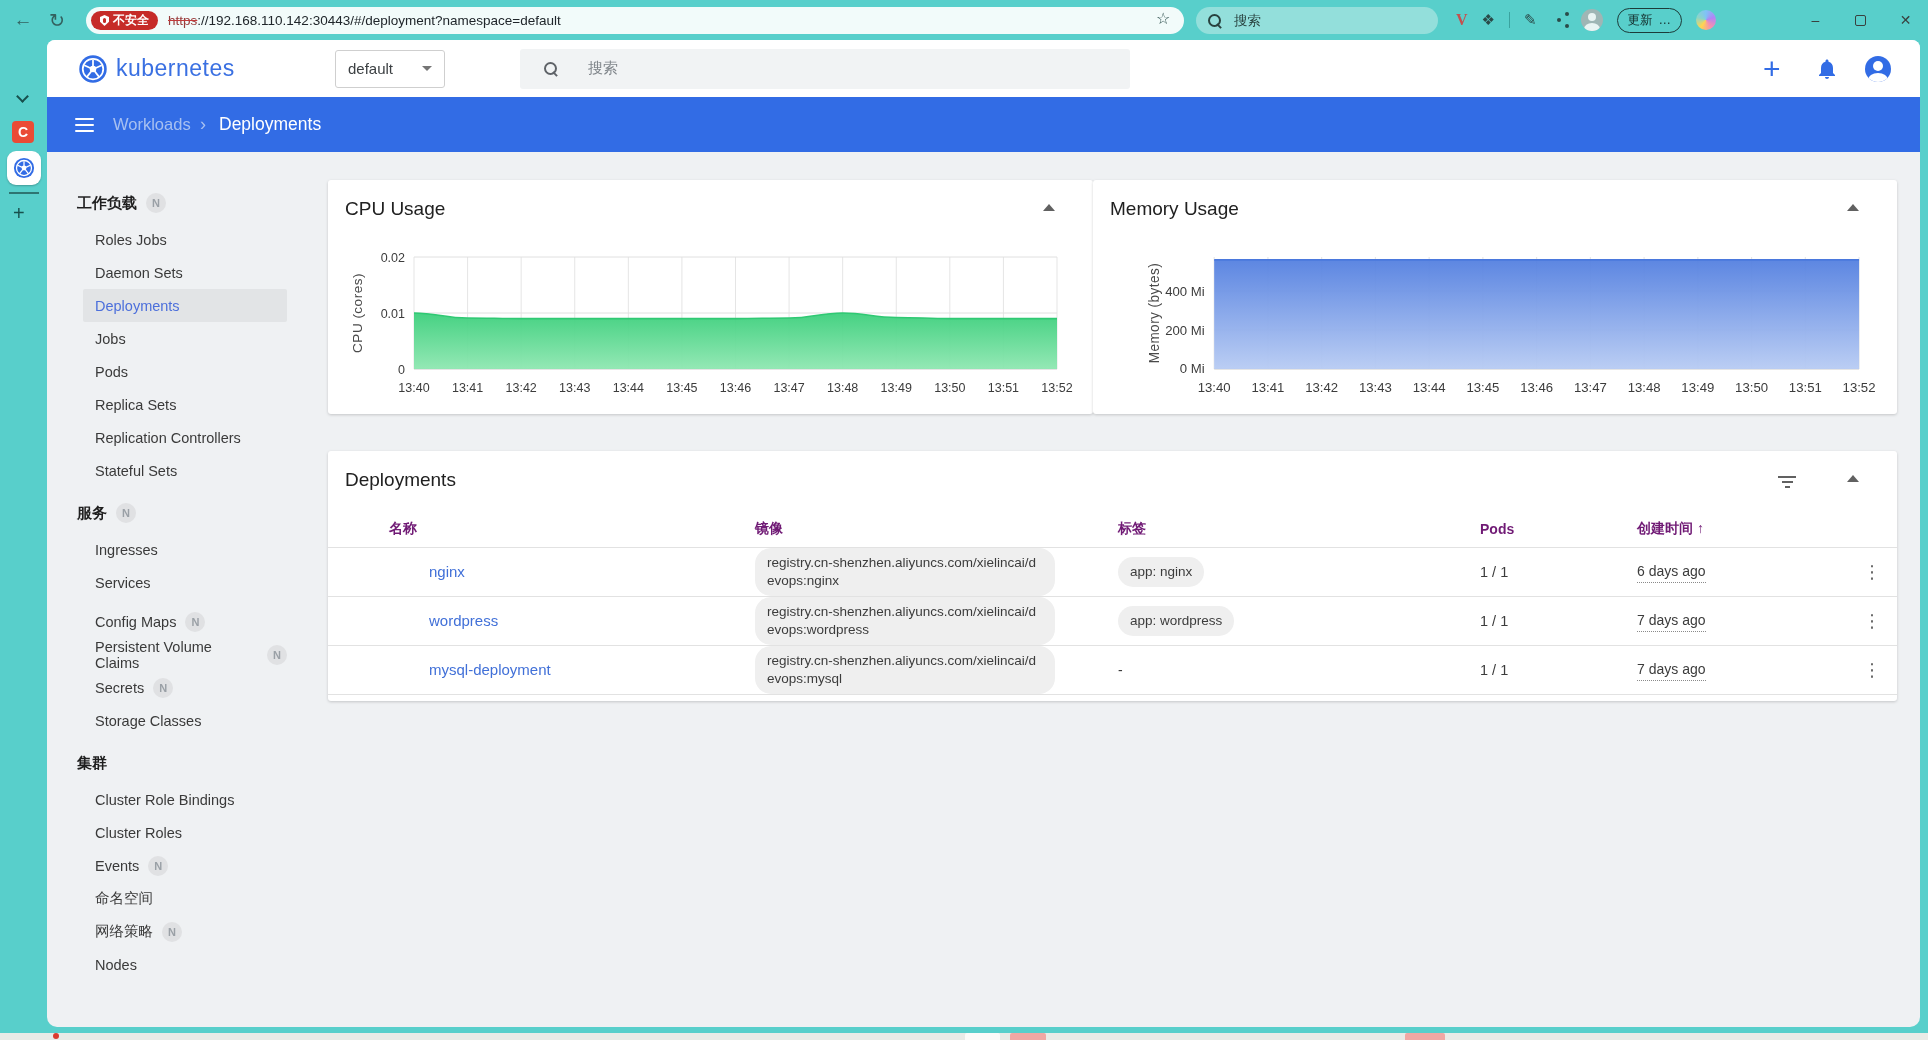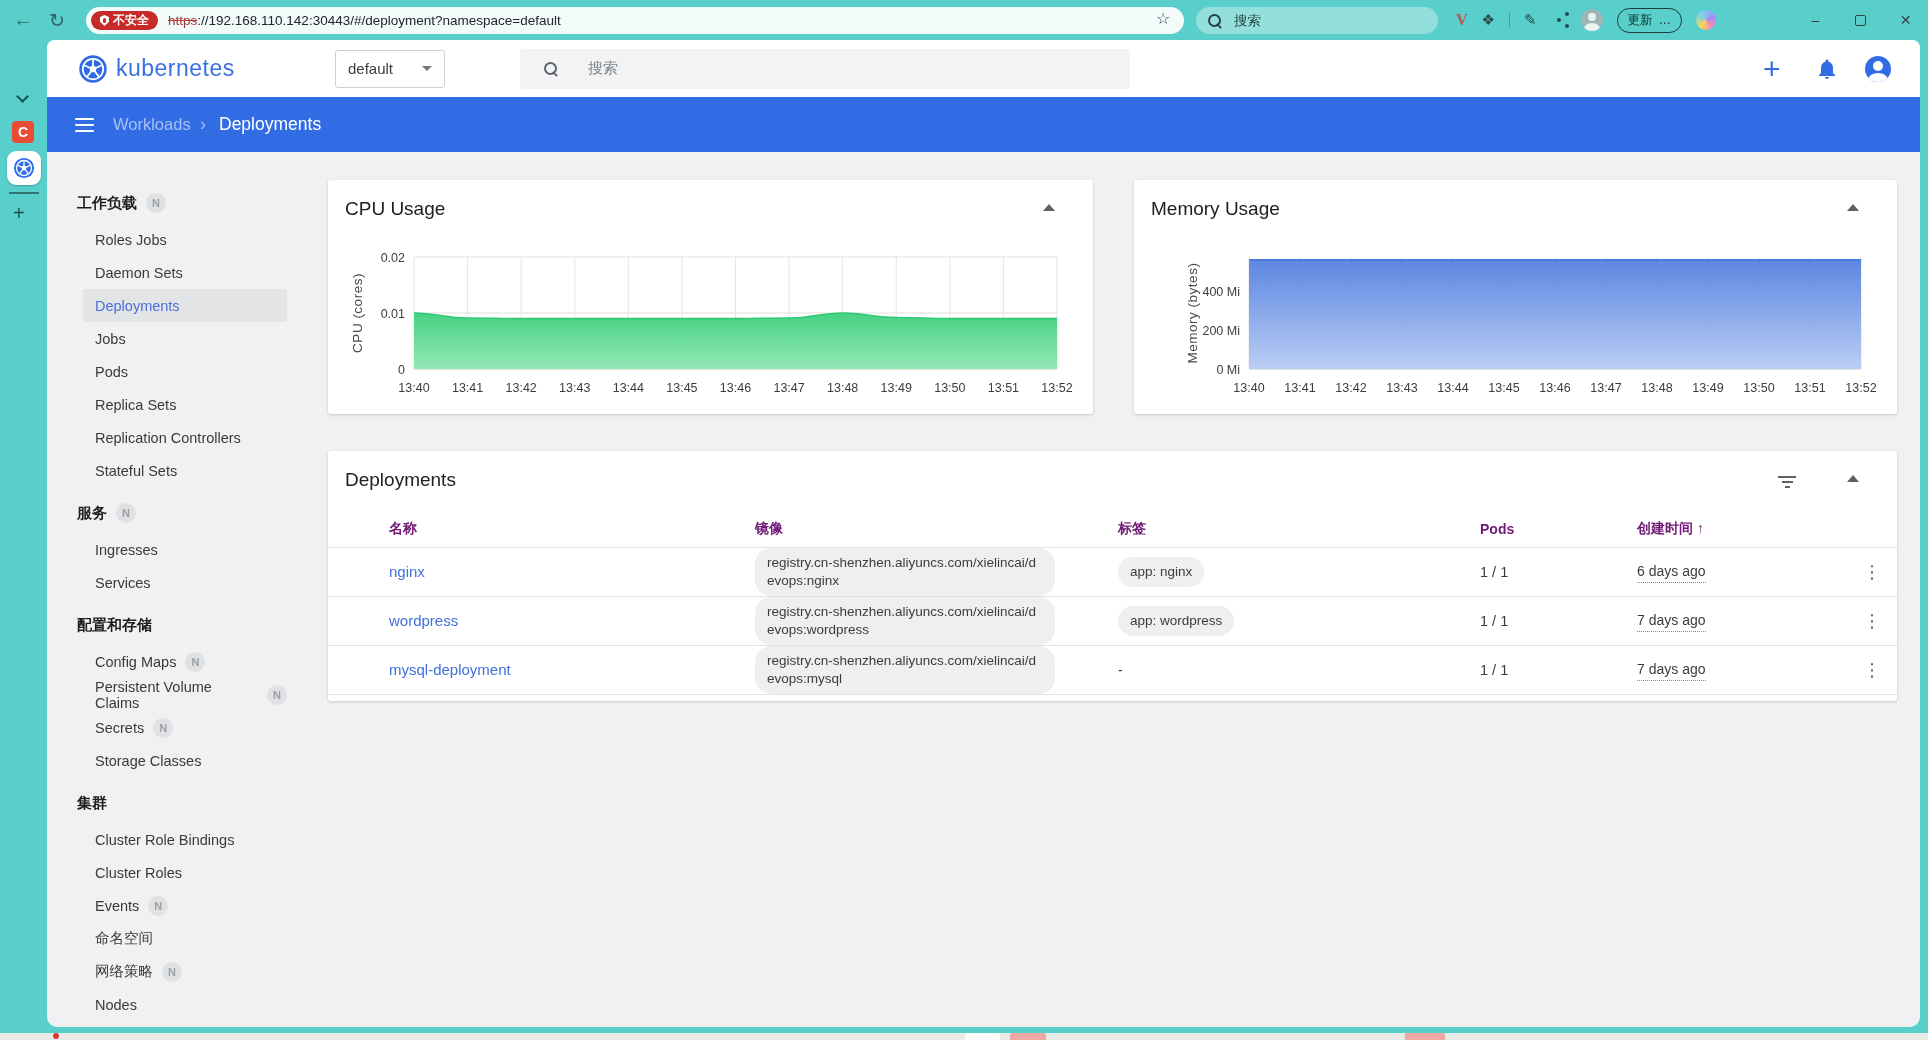--- a/index.html
+++ b/index.html
@@ -113,21 +113,21 @@
     font-size:15px; font-weight:bold; color:#1f1f1f; }
   .nav-item { height:33px; margin-left:36px; margin-right:8px; padding-left:12px; display:flex;
     align-items:center; font-size:14.5px; color:#3a3a3a; border-radius:2px; cursor:pointer; }
   .nav-item.active { background:#e2e4e6; color:#4c6fdb; }
   .nav-section { margin-top:6px; }
   .n-badge { width:20px; height:20px; border-radius:50%; background:#e0e1e3; color:#9aa0a6;
     font-size:11px; font-weight:bold; display:inline-flex; align-items:center;
     justify-content:center; margin-left:9px; flex:0 0 auto; }
 
   .main-col { flex:1; padding:28px 23px 0 33px; overflow:hidden; }
-  .charts-row { display:flex; gap:41px; }
+  .charts-row { display:flex; }
   .card { background:#fff; border-radius:3px; box-shadow:0 1px 3px rgba(0,0,0,.18); position:relative; }
   .chart-card { height:234px; }
   .chart-card.cpu { width:765px; }
   .chart-card.mem { flex:1; }
   .card-title { position:absolute; left:17px; top:18px; font-size:19px; color:#212121; z-index:2; }
   .collapse-btn { position:absolute; top:24px; right:38px; width:0; height:0; cursor:pointer;
     border-left:6px solid transparent; border-right:6px solid transparent;
     border-bottom:7px solid #616161; z-index:2; }
   .chart-svg { position:absolute; left:0; top:0; width:100%; height:100%; }
   .chart-svg text { font-family:"Liberation Sans", sans-serif; }
@@ -136,21 +136,21 @@
   .table-card { margin-top:37px; width:1569px; height:250px; overflow:hidden; }
   .filter-btn { position:absolute; top:25px; right:100px; width:20px; cursor:pointer; }
   .filter-btn div { height:2px; background:#616161; margin:0 auto 3px; }
   .filter-btn .b1{width:18px;} .filter-btn .b2{width:11px;} .filter-btn .b3{width:5px;}
   .tbl { position:absolute; left:0; top:60px; right:0; }
   .tbl-row { display:grid; grid-template-columns:44px 366px 363px 362px 157px 210px 50px;
     align-items:center; padding-left:17px; border-bottom:1px solid #e2e2e2; }
   .tbl-head { height:37px; font-size:14px; color:#701a75;font-weight:bold; }
   .tbl-body-row { height:49px; background:#fff; }
   .status-dot { width:14px; height:14px; border-radius:50%; background:#2a9d2a; margin-left:4px; }
-  .name-link { color:#4170d8; font-size:15px; cursor:pointer; }
+  .name-link { color:#4170d8; font-size:15px; cursor:pointer;margin-left:40px; }
   .chip { display:inline-block; background:#efefef; border-radius:16px; padding:6px 12px;
     font-size:13.5px; color:#3c3c3c; line-height:1.3; max-width:300px; word-break:break-all; }
   .pods-val { font-size:14.5px; color:#3c3c3c; }
   .created-val { font-size:14px; color:#3c3c3c; border-bottom:1px dotted #8a8a8a;
     display:inline-block; line-height:1.5; cursor:default; }
   .kebab { font-size:18px; color:#616161; text-align:center; cursor:pointer; }
   .sort-arrow { margin-left:4px; }
 
   
   .desktop-sliver { position:absolute; left:0; bottom:0; width:1928px; height:7px; background:#e9ebe7; }
@@ -300,23 +300,20 @@
             <span class="n-badge">N</span>
           </div>
           <div class="nav-item">
             <span>Ingresses</span>
           </div>
           <div class="nav-item">
             <span>Services</span>
           </div>
         </div>
         <div class="nav-section">
-          <div class="nav-title">
-            <span>配置和存储</span>
-          </div>
           <div class="nav-item">
             <span>Config Maps</span>
             <span class="n-badge">N</span>
           </div>
           <div class="nav-item">
             <span>Persistent Volume Claims</span>
             <span class="n-badge">N</span>
           </div>
           <div class="nav-item">
             <span>Secrets</span>

